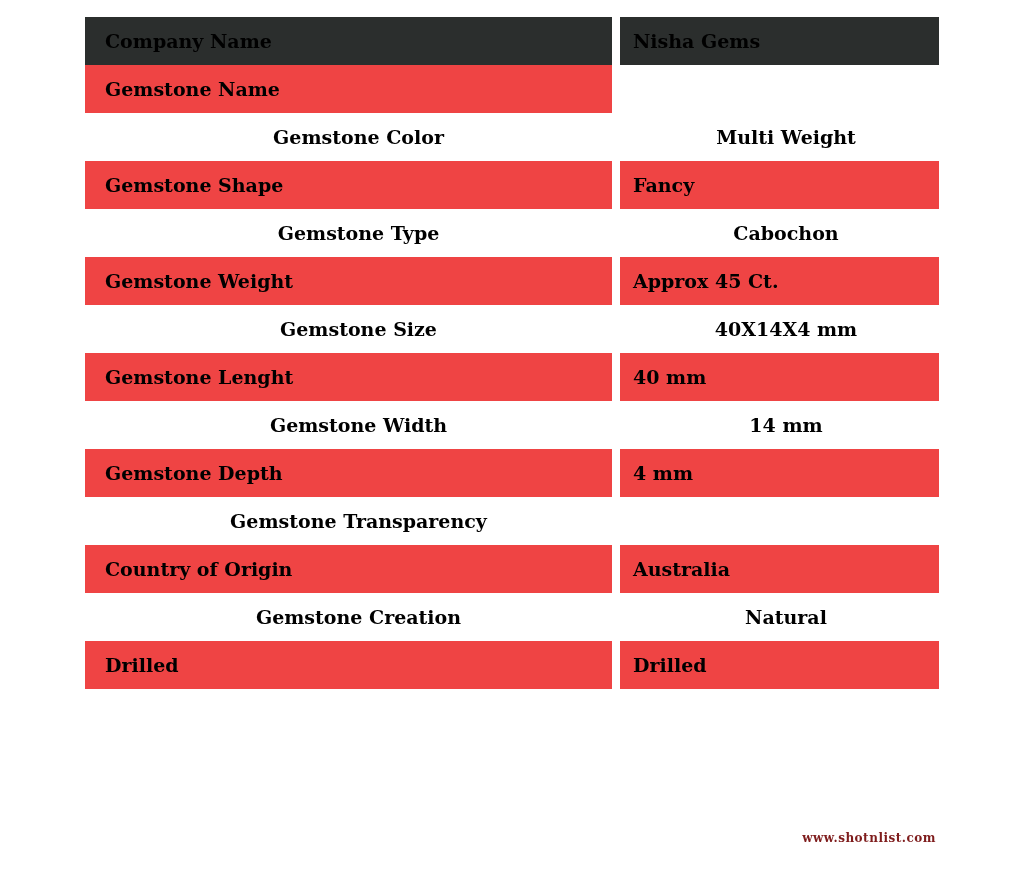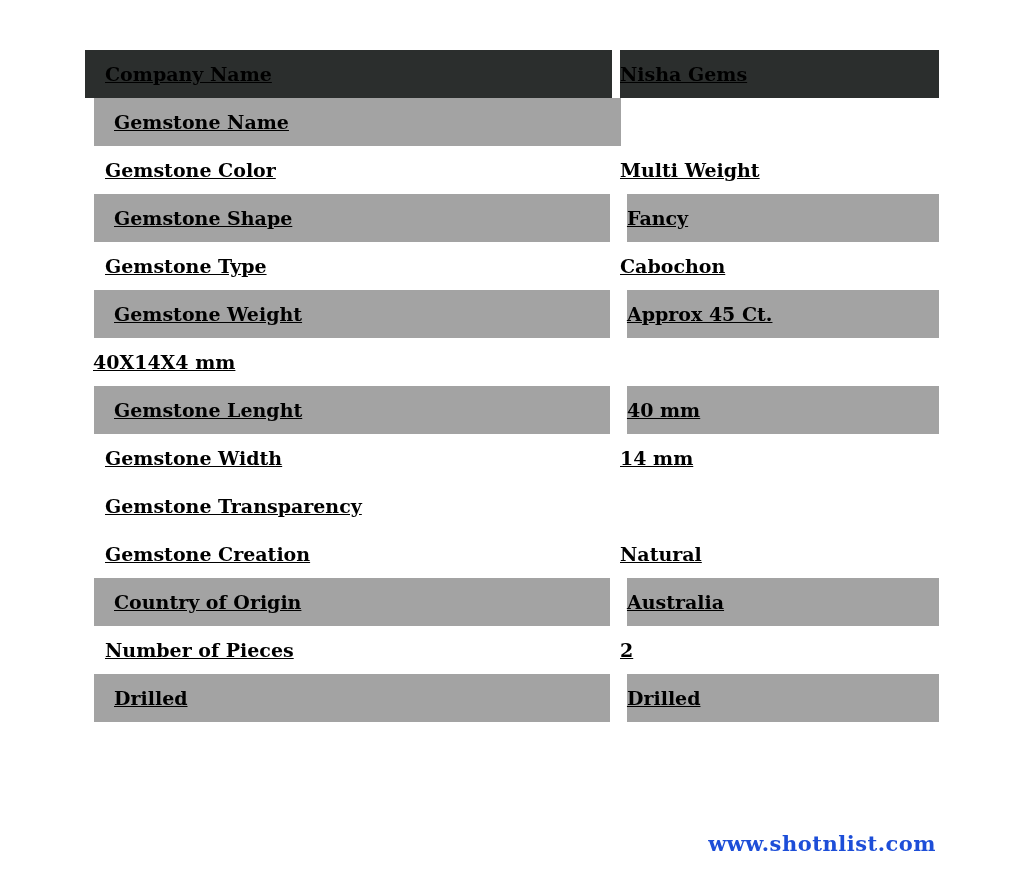--- a/index.html
+++ b/index.html
@@ -12,23 +12,22 @@
     position: relative;
     width: 1024px;
     height: 882px;
     background: #ffffff;
     overflow: hidden;
     font-family: "DejaVu Serif", serif;
   }
   .spec-table {
     position: absolute;
     left: 85px;
-    top: 50px;
+    top: 17px;
     width: 854px;
-    text-decoration: underline;
   }
   .row {
     display: flex;
     height: 48px;
     width: 854px;
   }
   .cell-label {
     width: 527px;
     display: flex;
     align-items: center;
@@ -36,47 +35,48 @@
   }
   .col-gap {
     width: 8px;
     background: #ffffff;
     flex: 0 0 8px;
   }
   .cell-value {
     width: 319px;
     display: flex;
     align-items: center;
+    padding-left: 13px;
   }
   .row.header .cell-label,
   .row.header .cell-value {
     background: #2b2e2d;
   }
   .row.shade .cell-label,
   .row.shade .cell-value {
-    background: #a3a3a3;
-    margin-left: 9px;
+    background: #ef4444;
   }
   .row.plain .cell-label,
   .row.plain .cell-value {
     background: #ffffff;
+    justify-content: center;
   }
   .cell-text {
     font-weight: bold;
     font-size: 19px;
     color: #000000;
     white-space: nowrap;
   }
   .watermark {
     position: absolute;
     top: 831px;
     right: 88px;
     font-weight: bold;
-    font-size: 21px;
-    color: #1d4ed8;
+    font-size: 12px;
+    color: #7f1d1d;
     letter-spacing: 0.5px;
   }
 </style>
 </head>
 <body>
 
 <div class="page">
 
   <div class="spec-table">
 
@@ -131,20 +131,23 @@
       <div class="cell-label">
         <span class="cell-text">Gemstone Weight</span>
       </div>
       <div class="col-gap"></div>
       <div class="cell-value">
         <span class="cell-text">Approx 45 Ct.</span>
       </div>
     </div>
 
     <div class="row plain">
+      <div class="cell-label">
+        <span class="cell-text">Gemstone Size</span>
+      </div>
       <div class="col-gap"></div>
       <div class="cell-value">
         <span class="cell-text">40X14X4 mm</span>
       </div>
     </div>
 
     <div class="row shade">
       <div class="cell-label">
         <span class="cell-text">Gemstone Lenght</span>
       </div>
@@ -157,58 +160,58 @@
     <div class="row plain">
       <div class="cell-label">
         <span class="cell-text">Gemstone Width</span>
       </div>
       <div class="col-gap"></div>
       <div class="cell-value">
         <span class="cell-text">14 mm</span>
       </div>
     </div>
 
+    <div class="row shade">
+      <div class="cell-label">
+        <span class="cell-text">Gemstone Depth</span>
+      </div>
+      <div class="col-gap"></div>
+      <div class="cell-value">
+        <span class="cell-text">4 mm</span>
+      </div>
+    </div>
 
     <div class="row plain">
       <div class="cell-label">
         <span class="cell-text">Gemstone Transparency</span>
       </div>
       <div class="col-gap"></div>
     </div>
 
 
+    <div class="row shade">
+      <div class="cell-label">
+        <span class="cell-text">Country of Origin</span>
+      </div>
+      <div class="col-gap"></div>
+      <div class="cell-value">
+        <span class="cell-text">Australia</span>
+      </div>
+    </div>
+
     <div class="row plain">
       <div class="cell-label">
         <span class="cell-text">Gemstone Creation</span>
       </div>
       <div class="col-gap"></div>
       <div class="cell-value">
         <span class="cell-text">Natural</span>
       </div>
     </div>
 
-    <div class="row shade">
-      <div class="cell-label">
-        <span class="cell-text">Country of Origin</span>
-      </div>
-      <div class="col-gap"></div>
-      <div class="cell-value">
-        <span class="cell-text">Australia</span>
-      </div>
-    </div>
-
-    <div class="row plain">
-      <div class="cell-label">
-        <span class="cell-text">Number of Pieces</span>
-      </div>
-      <div class="col-gap"></div>
-      <div class="cell-value">
-        <span class="cell-text">2</span>
-      </div>
-    </div>
 
     <div class="row shade">
       <div class="cell-label">
         <span class="cell-text">Drilled</span>
       </div>
       <div class="col-gap"></div>
       <div class="cell-value">
         <span class="cell-text">Drilled</span>
       </div>
     </div>

